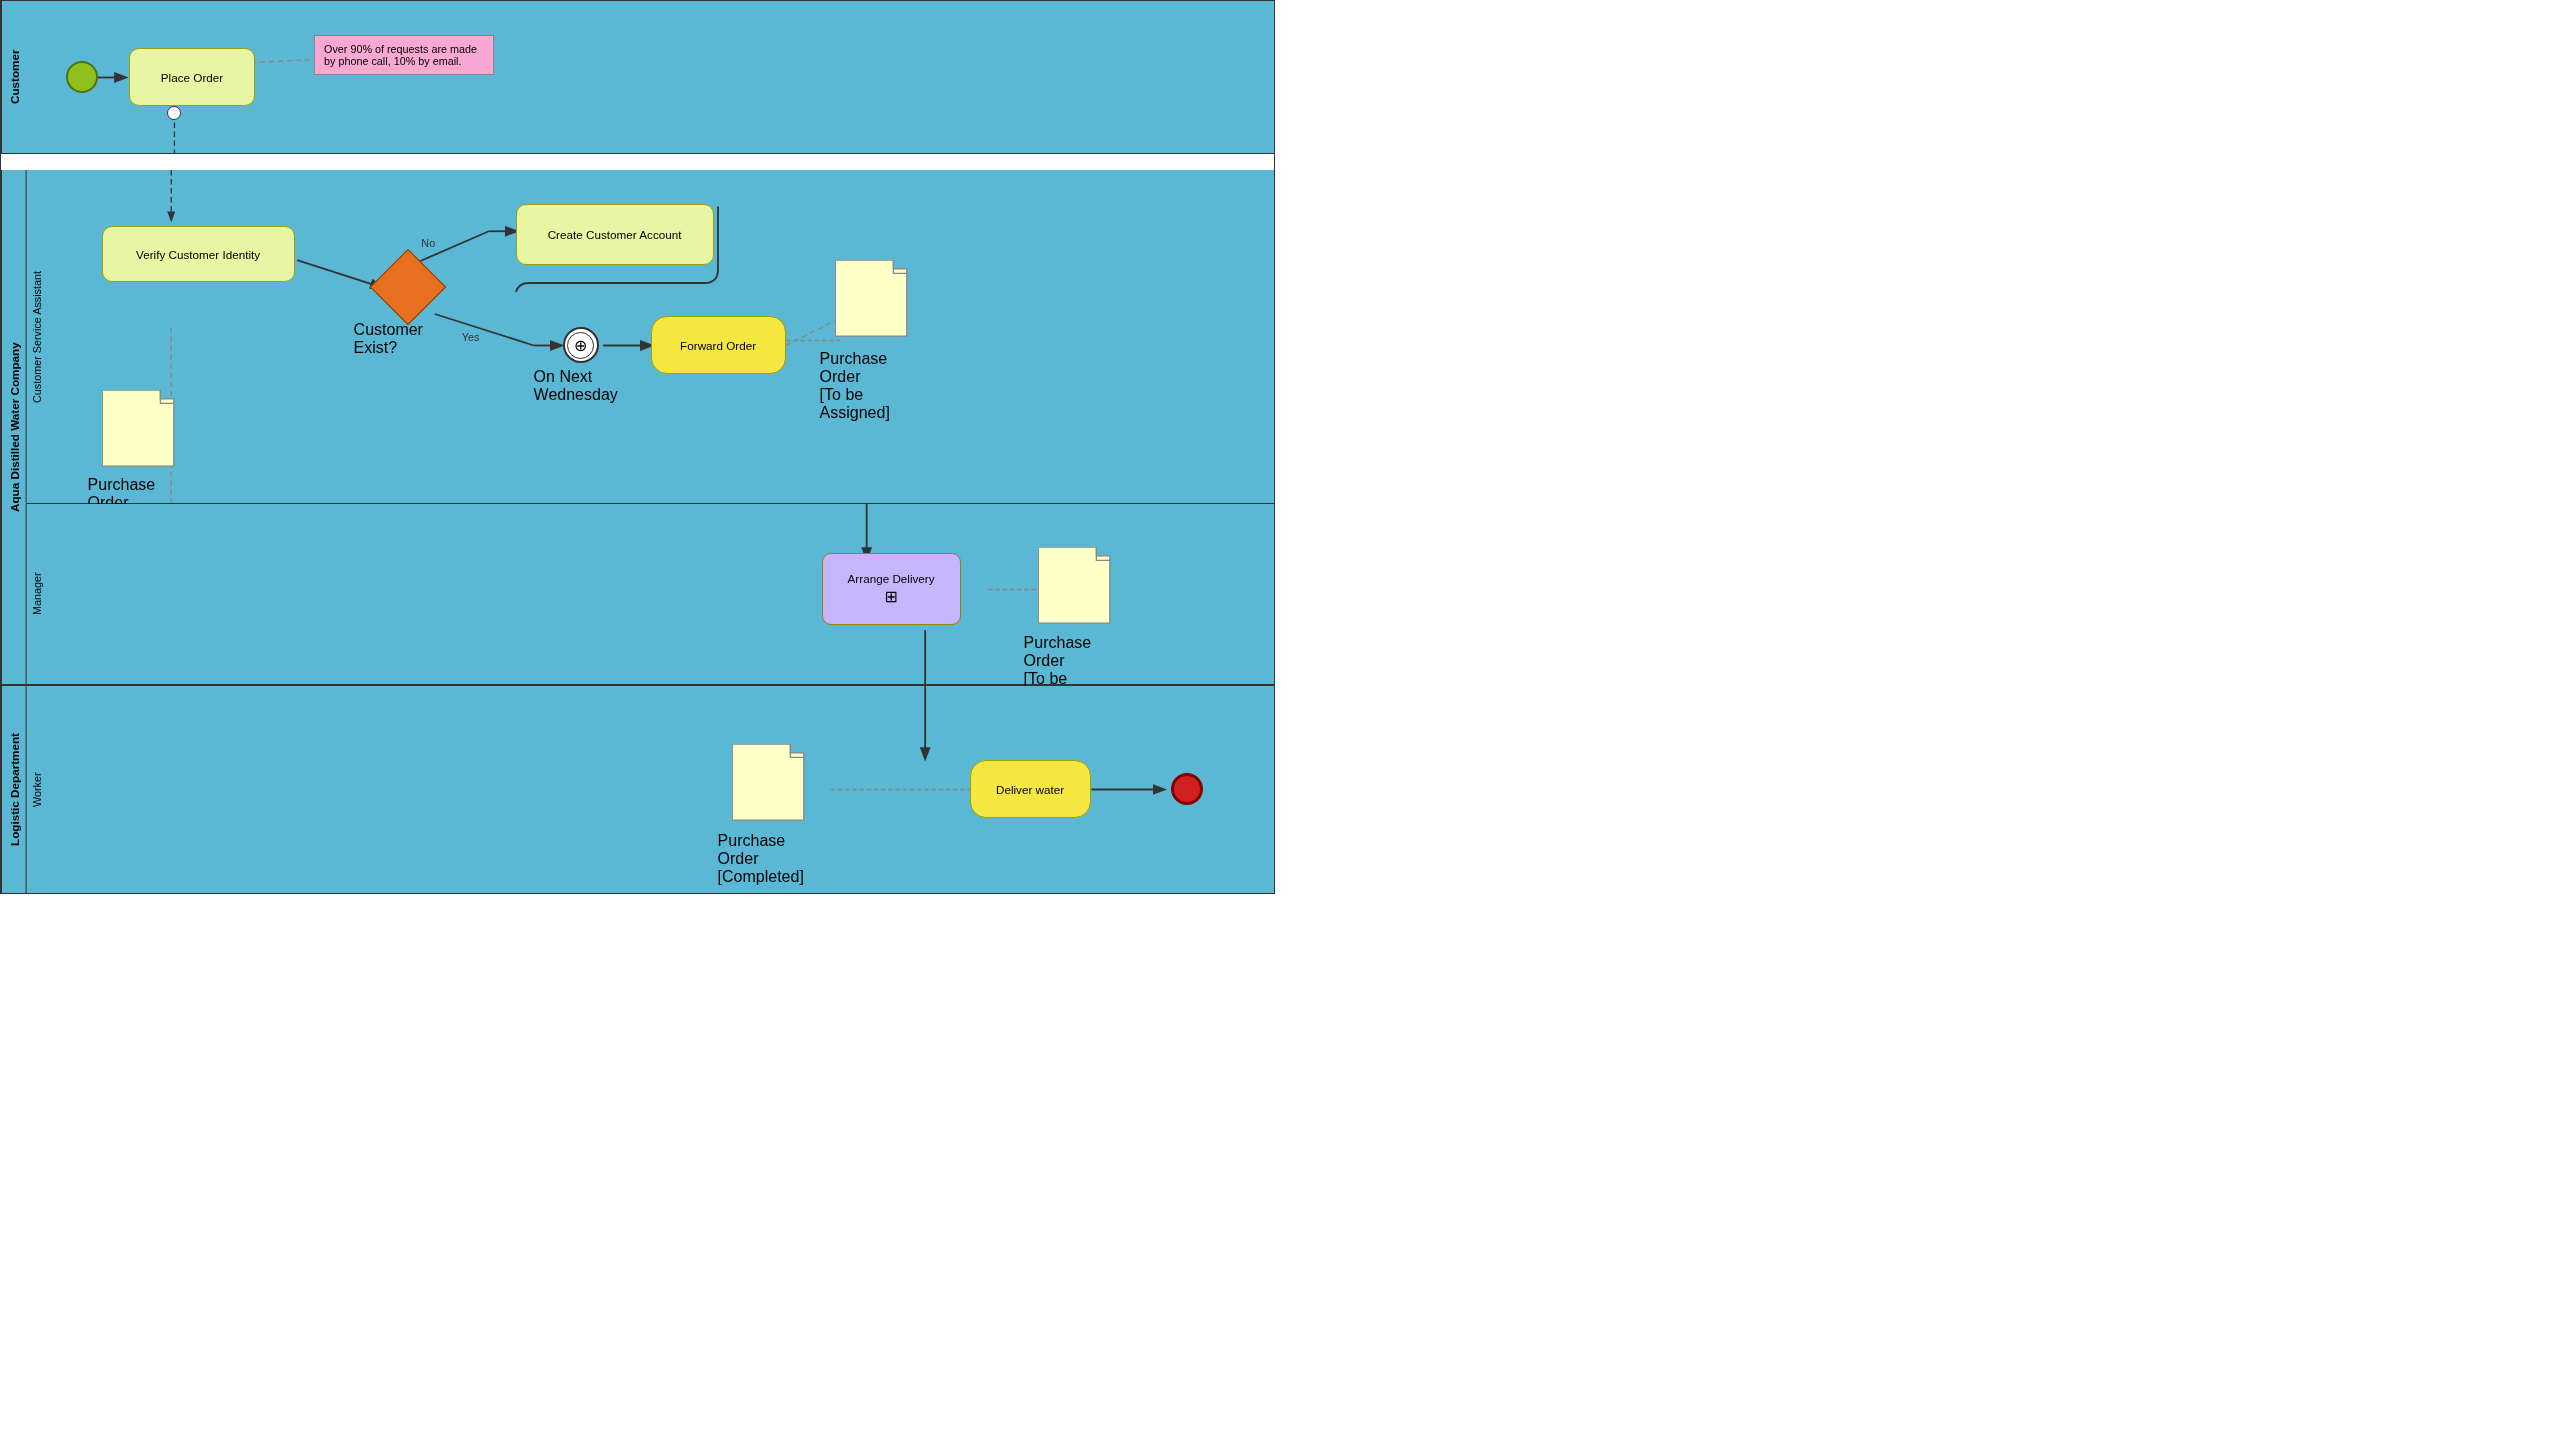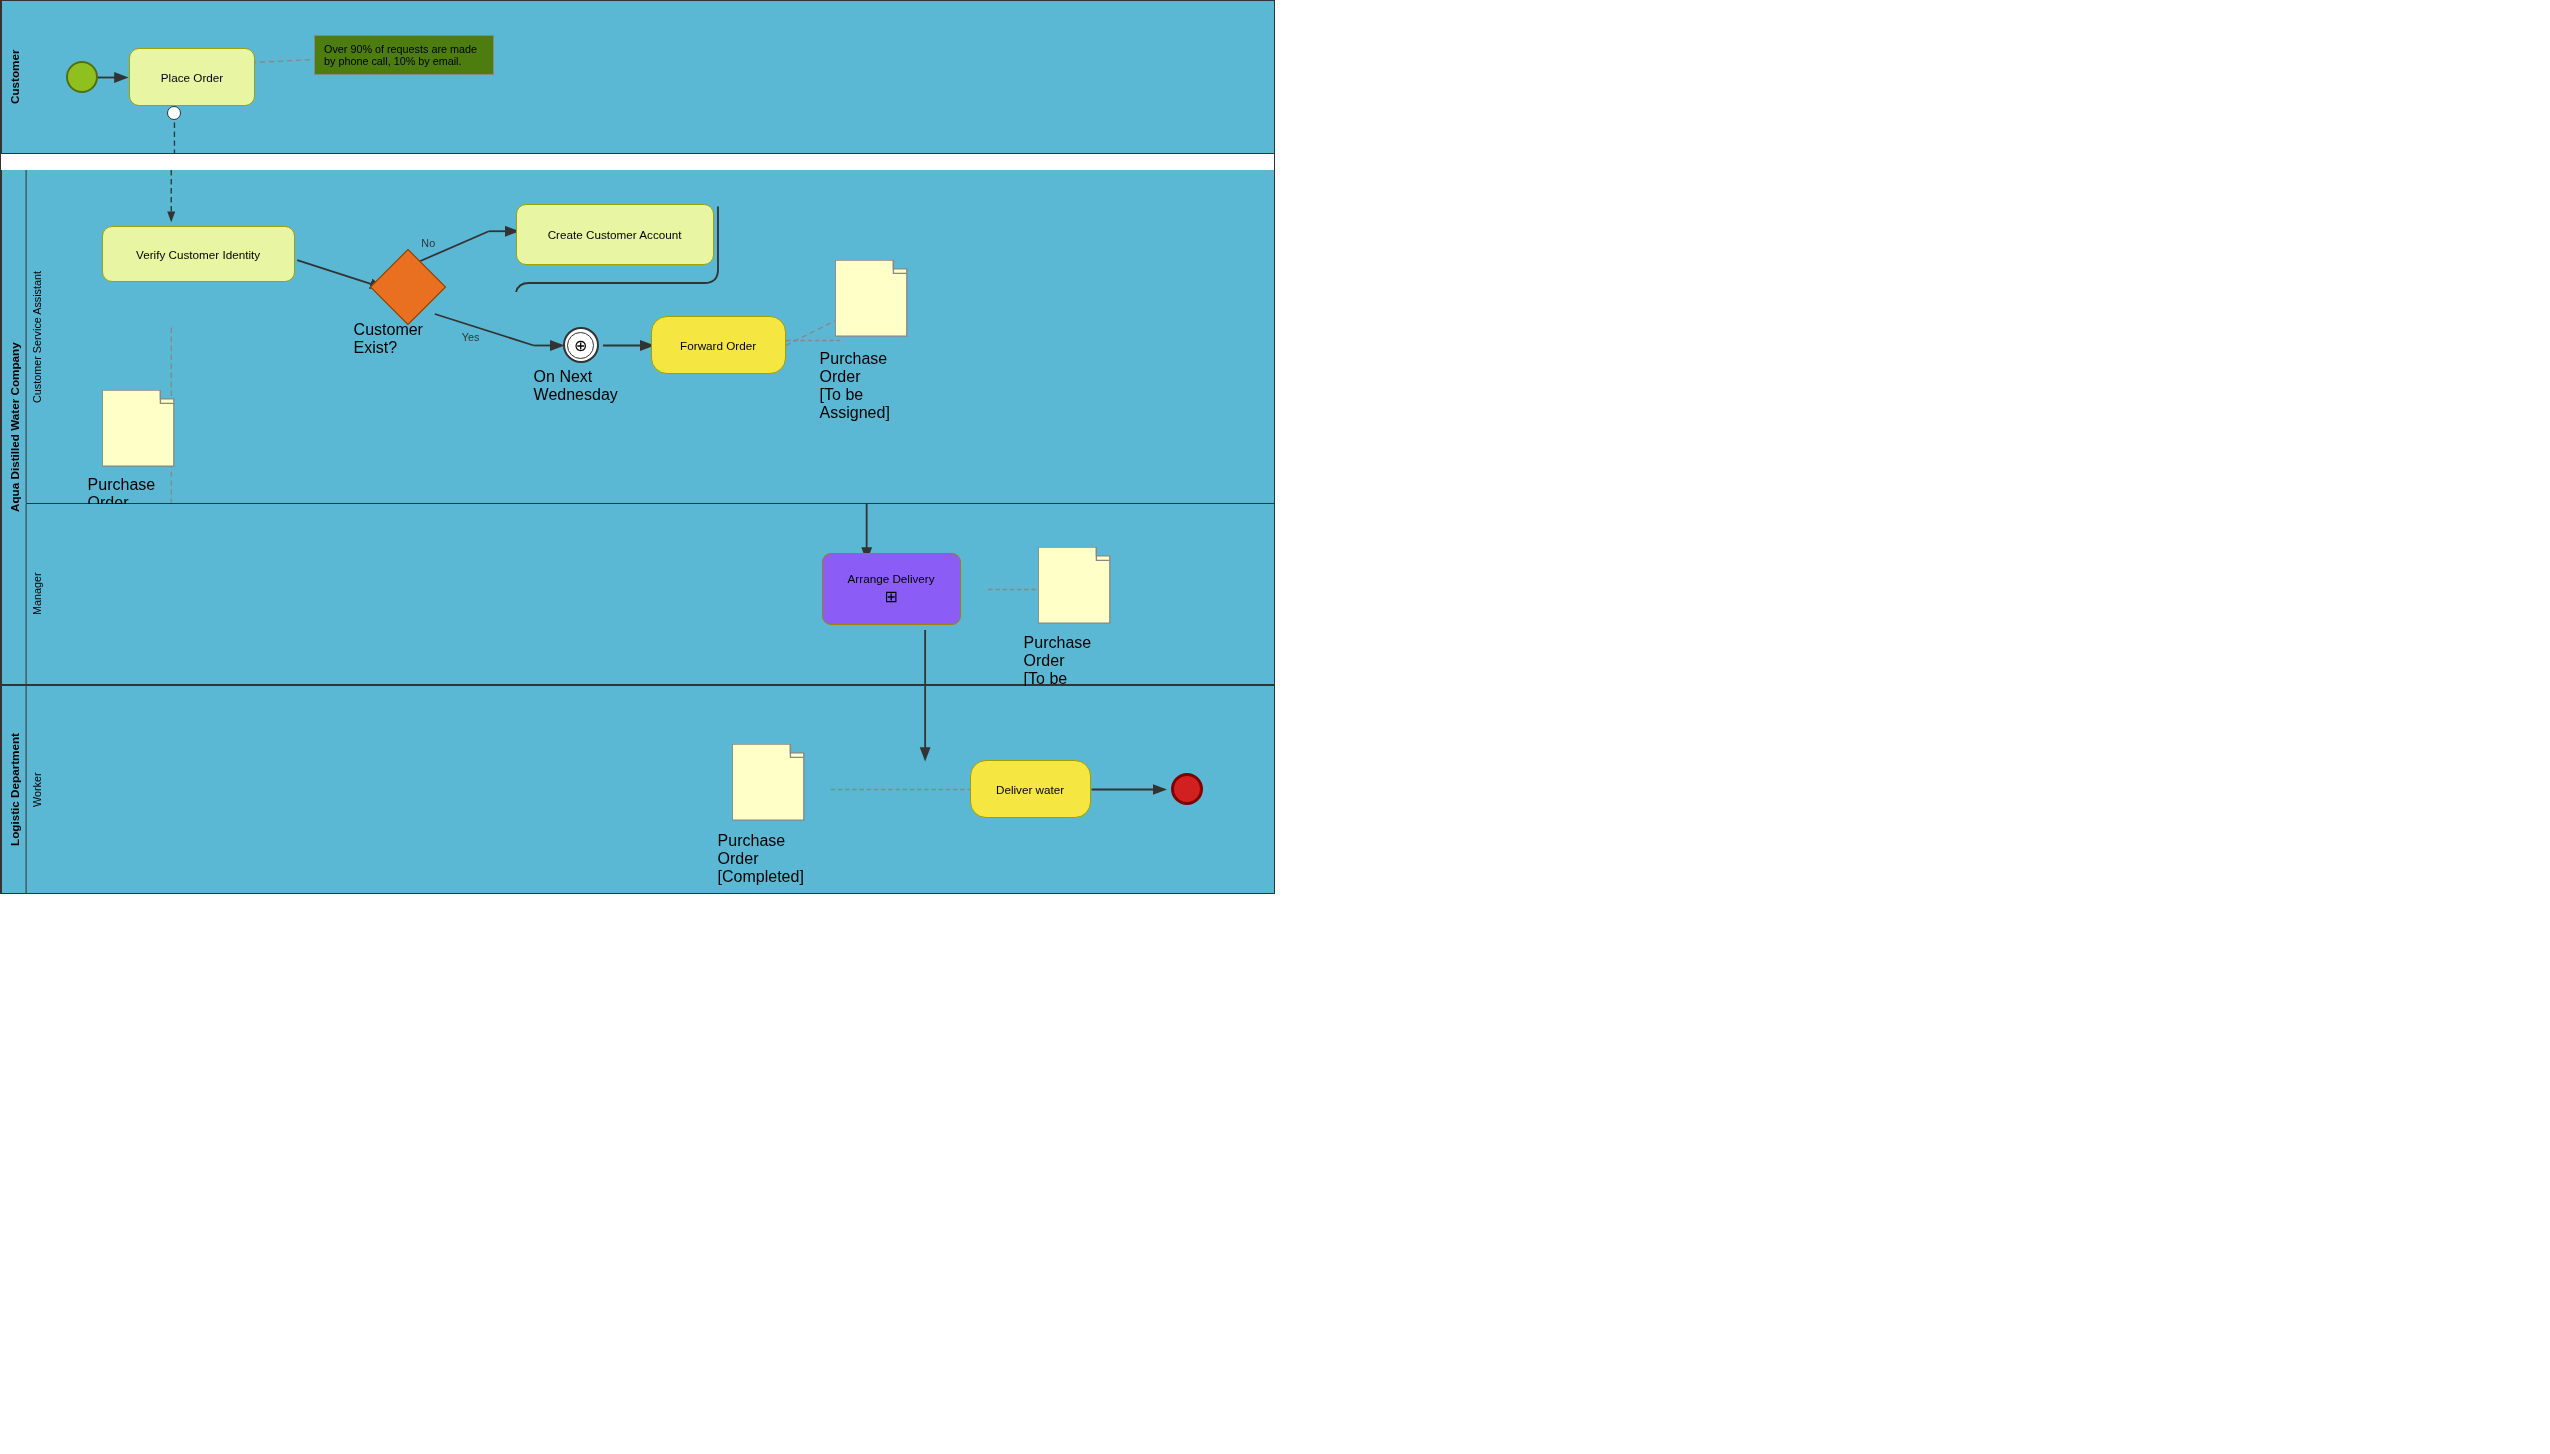--- a/index.html
+++ b/index.html
@@ -185,21 +185,21 @@
       border: 1.8px solid #333;
       display: flex;
       align-items: center;
       justify-content: center;
       font-size: 14.4px;
     }
 
     
     .bpmn-note {
       position: absolute;
-      background: #4d7c0f;
+      background: #f9a8d4;
       border: 0.9px solid #888;
       padding: 7.2px 9px;
       font-size: 10.8px;
       max-width: 180px;
     }
 
     
     .svg-overlay {
       position: absolute;
       top: 0;
@@ -356,21 +356,21 @@
               </marker>
             </defs>
 
             <line x1="910" y1="0" x2="910" y2="60" stroke="#333" stroke-width="2" marker-end="url(#arr3)"></line>
 
             <line x1="1045" y1="95" x2="1110" y2="95" stroke="#888" stroke-width="1.5" stroke-dasharray="5,3"></line>
 
             <line x1="975" y1="140" x2="975" y2="200" stroke="#333" stroke-width="2"></line>
           </svg>
 
-          <div style="position:absolute; left:774px; top:49px; width:139px; height:72px; background:#8b5cf6; border:1.8px solid #a08000; border-radius:9px; display:flex; flex-direction:column; align-items:center; justify-content:center; font-size:11.7px; text-align:center;">
+          <div style="position:absolute; left:774px; top:49px; width:139px; height:72px; background:#c4b5fd; border:1.8px solid #a08000; border-radius:9px; display:flex; flex-direction:column; align-items:center; justify-content:center; font-size:11.7px; text-align:center;">
             <span>Arrange Delivery</span>
             <span style="font-size:16px; margin-top:2.7px;">⊞</span>
           </div>
 
           <svg style="position:absolute; left:990px; top:43px; pointer-events:none;" width="81" height="85" viewBox="0 0 90 95">
             <polygon points="0,0 65,0 65,10 80,10 80,85 0,85" fill="#ffffc8" stroke="#888" stroke-width="1.5"></polygon>
             <polyline points="65,0 65,15 80,15" fill="none" stroke="#888" stroke-width="1.5"></polyline>
           </svg>
           <div class="element-label" style="left:976px; top:130px; width:103px;">
             <span>Purchase Order<br>[To be Delivered]</span>

